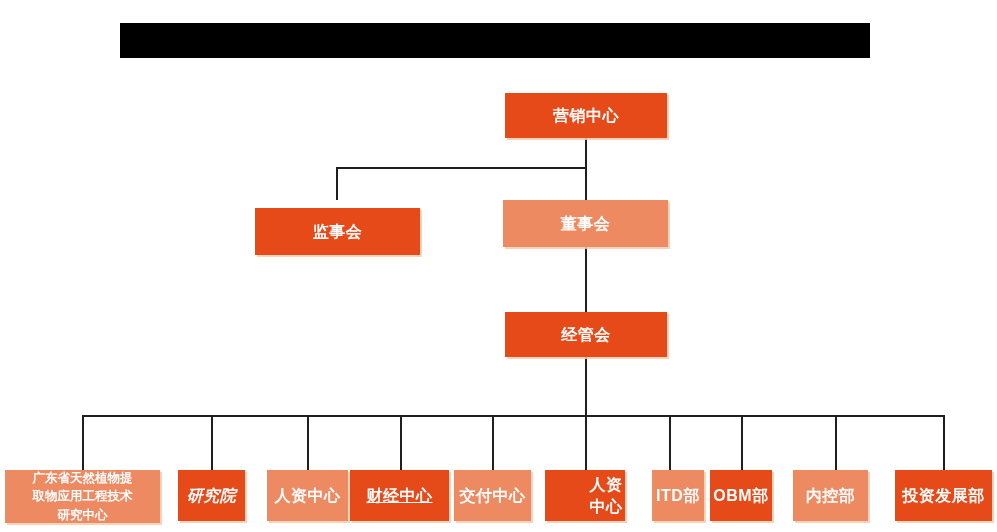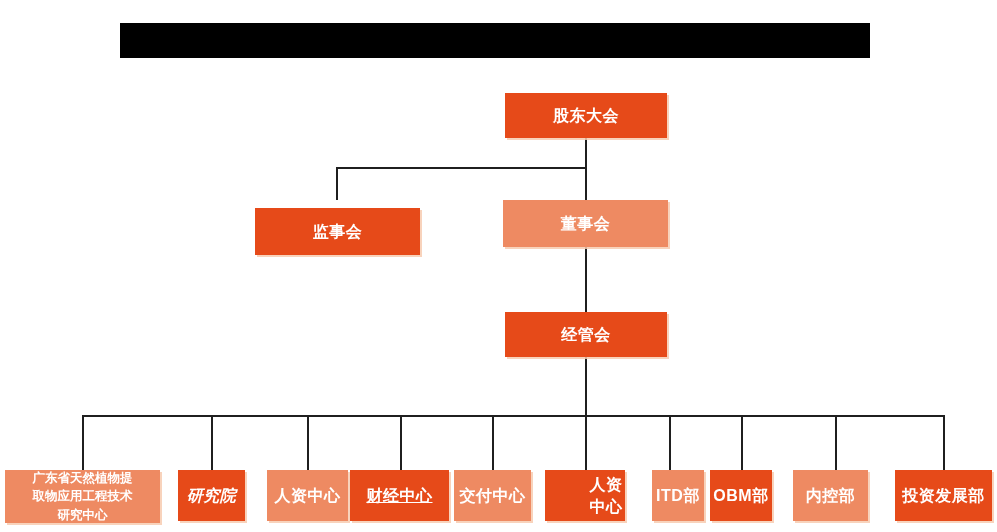--- a/index.html
+++ b/index.html
@@ -65,21 +65,21 @@
       <div class="line" style="left: 82px; top: 415px; width: 2px; height: 55px;"></div>
       <div class="line" style="left: 211px; top: 415px; width: 2px; height: 55px;"></div>
       <div class="line" style="left: 307px; top: 415px; width: 2px; height: 55px;"></div>
       <div class="line" style="left: 400px; top: 415px; width: 2px; height: 55px;"></div>
       <div class="line" style="left: 492px; top: 415px; width: 2px; height: 55px;"></div>
       <div class="line" style="left: 585px; top: 415px; width: 2px; height: 55px;"></div>
       <div class="line" style="left: 669px; top: 415px; width: 2px; height: 55px;"></div>
       <div class="line" style="left: 741px; top: 415px; width: 2px; height: 55px;"></div>
       <div class="line" style="left: 835px; top: 415px; width: 2px; height: 55px;"></div>
       <div class="line" style="left: 943px; top: 415px; width: 2px; height: 55px;"></div>
-      <div class="node dark" style="left: 505px; top: 93px; width: 162px; height: 45px;">股东大会</div>
+      <div class="node dark" style="left: 505px; top: 93px; width: 162px; height: 45px;">营销中心</div>
       <div class="node dark" style="left: 255px; top: 208px; width: 165px; height: 47px;">监事会</div>
       <div class="node light" style="left: 503px; top: 200px; width: 165px; height: 47px; font-family: Liberation Serif, serif;">董事会</div>
       <div class="node dark" style="left: 505px; top: 312px; width: 162px; height: 45px;">经管会</div>
       <div class="node light small" style="left: 5px; top: 470px; width: 155px; height: 53px;">广东省天然植物提取物应用工程技术研究中心</div>
       <div class="node dark" style="left: 178px; top: 470px; width: 67px; height: 51px; font-style: italic;">研究院</div>
       <div class="node light" style="left: 267px; top: 470px; width: 81px; height: 51px;">人资中心</div>
       <div class="node dark" style="left: 350px; top: 470px; width: 99px; height: 51px; text-decoration: underline;">财经中心</div>
       <div class="node light" style="left: 454px; top: 470px; width: 77px; height: 51px;">交付中心</div>
       <div class="node dark" style="left: 545px; top: 470px; width: 80px; height: 51px; padding-left: 42px;">人资中心</div>
       <div class="node light" style="left: 652px; top: 470px; width: 52px; height: 51px;">ITD部</div>

